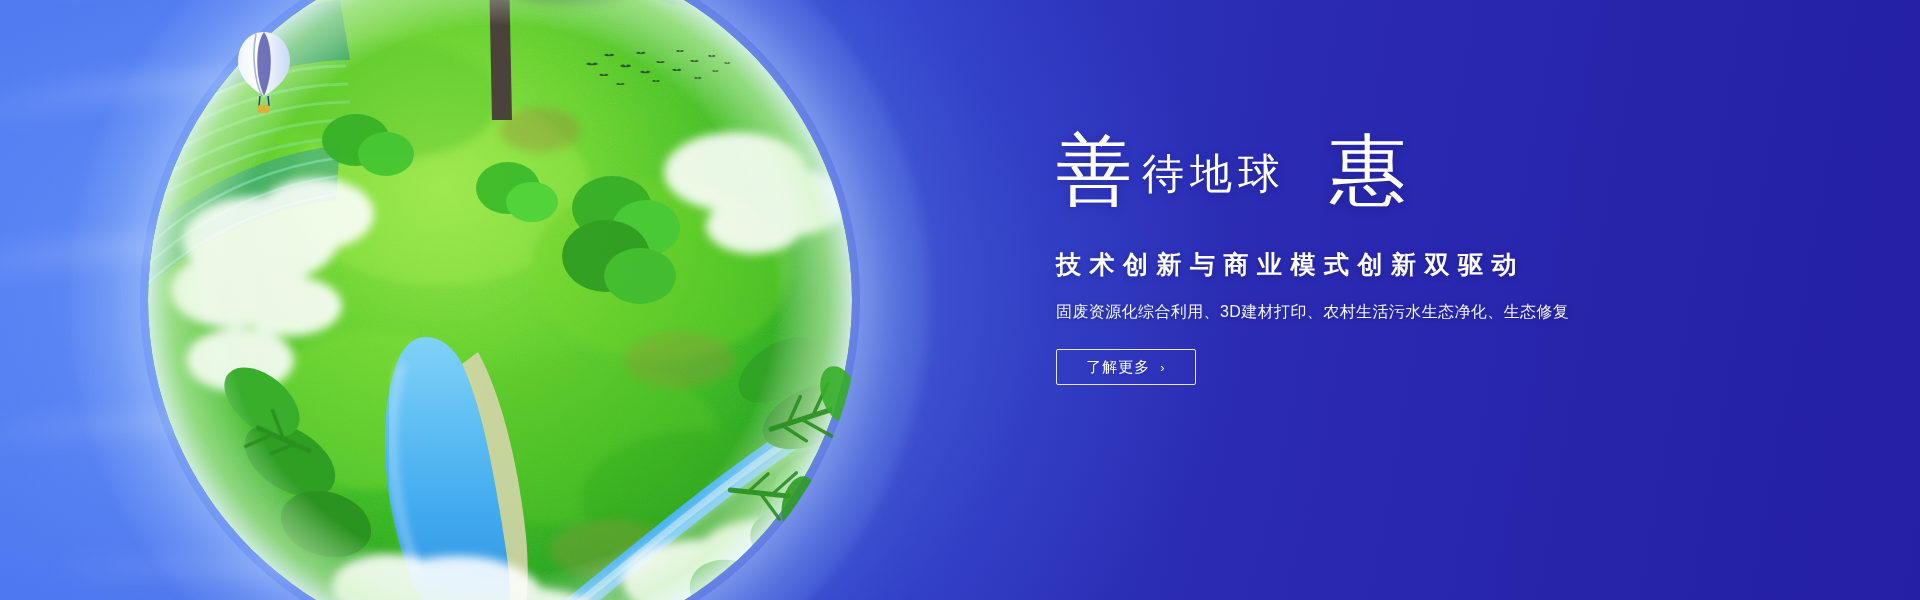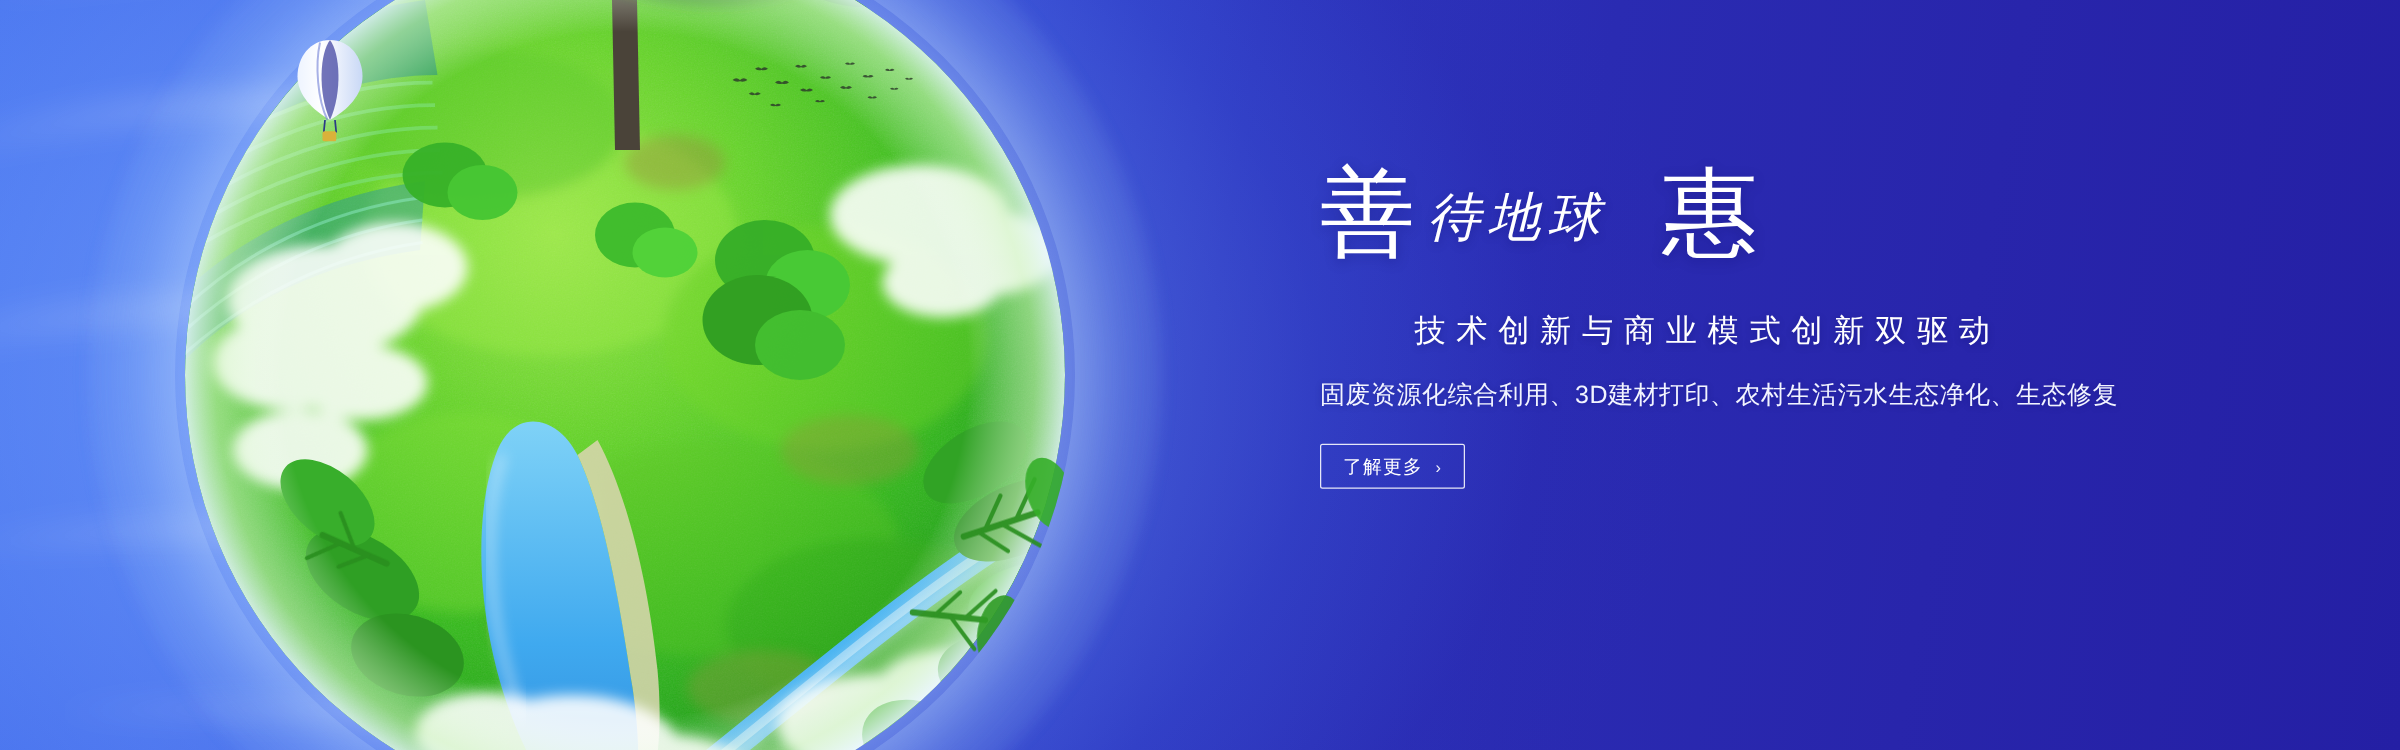--- a/index.html
+++ b/index.html
@@ -94,51 +94,49 @@
     text-shadow:0 2px 10px rgba(10,10,90,.30);
   }
   .hl-small{
     font-family:"DejaVu Serif","Liberation Serif",serif;
     font-size:42px;
     font-weight:400;
     letter-spacing:6px;
     margin-left:10px;
     position:relative; top:-2px;
     text-shadow:0 2px 8px rgba(10,10,90,.28);
-    font-style:italic;
   }
   .hl-gap{ display:inline-block; width:44px; }
 
   .subtitle{
     margin-top:18px;
     font-size:25px;
     letter-spacing:8.5px;
-    font-weight:400;
+    font-weight:700;
     white-space:nowrap;
     text-shadow:0 1px 6px rgba(10,10,90,.30);
-    text-align:center;
   }
 
   .desc{
     margin-top:21px;
-    font-size:20px;
+    font-size:16px;
     letter-spacing:.4px;
     font-weight:400;
     white-space:nowrap;
     color:#f2f4ff;
     text-shadow:0 1px 5px rgba(10,10,90,.30);
   }
 
   #more-btn{
     margin-top:26px;
     display:inline-flex;
     align-items:center;
     justify-content:center;
     gap:10px;
-    width:116px; height:36px;
+    width:140px; height:36px;
     border:1px solid rgba(255,255,255,.88);
     border-radius:2px;
     background:transparent;
     color:#ffffff;
     font-size:15px;
     letter-spacing:1px;
     font-family:"Liberation Sans","DejaVu Sans",sans-serif;
     cursor:pointer;
   }
   #more-btn .chev{ font-size:13px; opacity:.92; }

